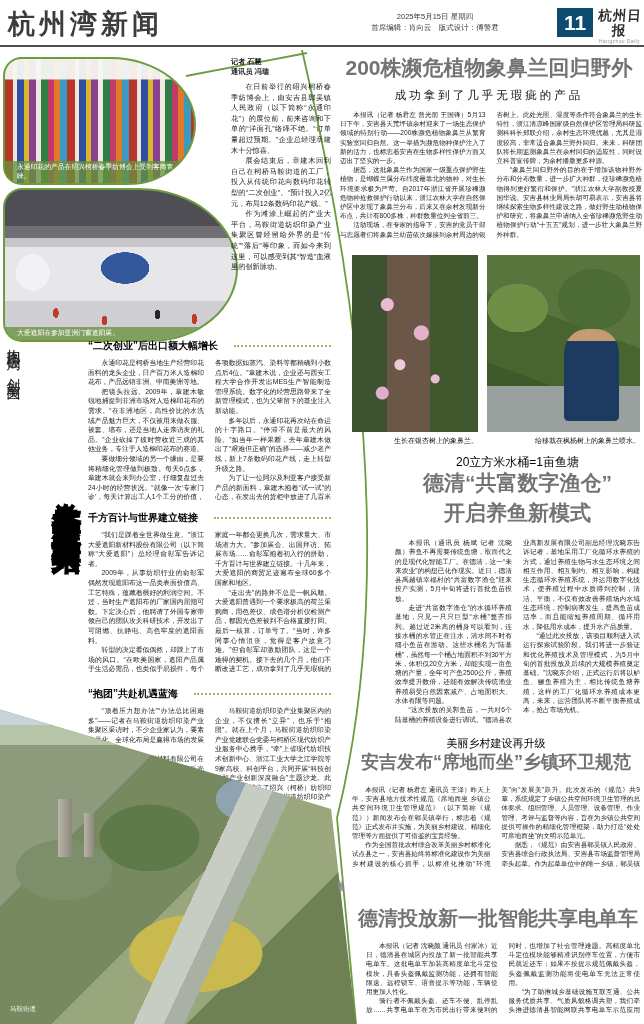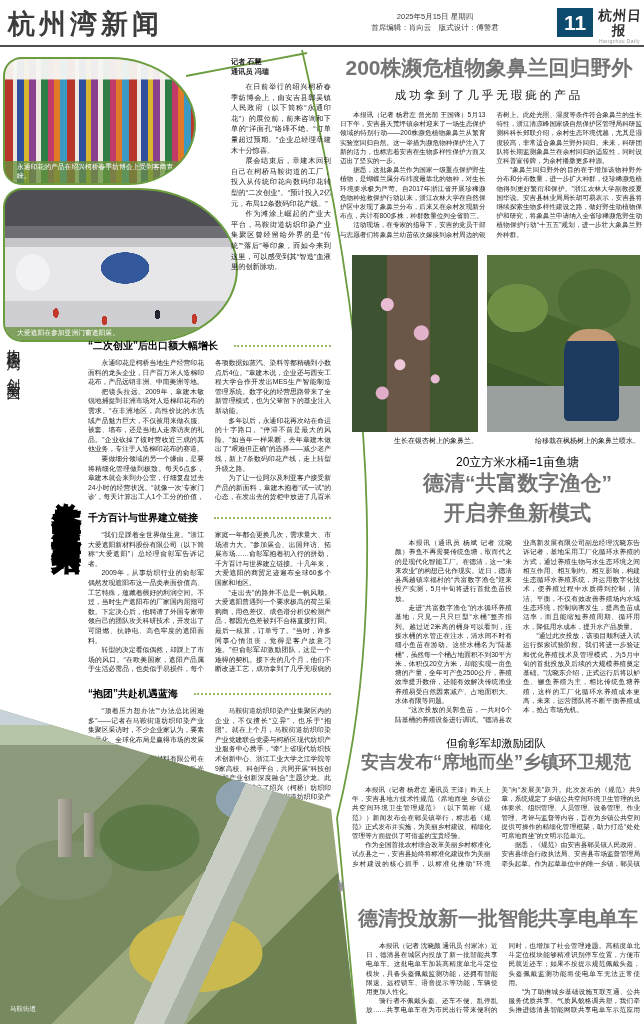--- a/index.html
+++ b/index.html
@@ -219,21 +219,21 @@
   <div class="abs a2k">20立方米水桶=1亩鱼塘</div>
   <div class="ch a2h1">德清“共富数字渔仓”</div>
   <div class="ch a2h2">开启养鱼新模式</div>
   <div class="abody a2b">
       <p>本报讯（通讯员 杨斌 记者 沈晓颜）养鱼不再需要传统鱼塘，取而代之的是现代化智能工厂。在德清，这一“未来农业”的构想已化作现实。近日，德清县禹越镇幸福村的“共富数字渔仓”迎来投产实测，5月中旬将进行首批鱼苗投放。</p>
       <p>走进“共富数字渔仓”的水循环养殖基地，只见一只只巨型“水桶”整齐排列。越过近2米高的桶身可以看到，连接水桶的水管正在注水，清水间不时有细小鱼苗在游动。这些水桶名为“陆基桶”，虽然每一个桶占地面积不到30平方米，体积仅20立方米，却能实现一亩鱼塘的产量，全年可产鱼2500公斤，养殖效率提升数倍，还能有效解决传统渔业养殖易受自然因素减产、占地面积大、水体有限等问题。</p>
       <p>“这次投放的吴郭鱼苗，一共对6个陆基桶的养殖设备进行调试。”德清县农业高新发展有限公司副总经理沈晓东告诉记者，基地采用工厂化循环水养殖的方式，通过养殖生物与水生态环境之间相互作用、相互制约、相互影响，构建生态循环水养殖系统，并运用数字化技术，使养殖过程中水质得到控制，清洁、平衡，不仅有效改善养殖场内水域生态环境，控制病害发生，提高鱼苗成活率，而且能缩短养殖周期、循环用水，降低用水成本，提升水产品质量。</p>
       <p>“通过此次投放，该项目顺利进入试运行探索试验阶段。我们将进一步验证和优化养殖技术及管理模式，为5月中旬的首批投放及后续的大规模养殖奠定基础。”沈晓东介绍，正式运行后将以鲈鱼、鳜鱼养殖为主，相比传统鱼塘养殖，这样的工厂化循环水养殖成本更高，未来，运营团队将不断平衡养殖成本，抢占市场先机。</p>
     </div>
 
-  <div class="abs a3k">但俞彰军却激励团队</div>
+  <div class="abs a3k">美丽乡村建设再升级</div>
   <div class="ch a3h">安吉发布“席地而坐”乡镇环卫规范</div>
   <div class="abody a3b">
       <p>本报讯（记者 杨君左 通讯员 王泽）昨天上午，安吉县地方技术性规范《席地而坐 乡镇公共空间环境卫生管理规范》（以下简称《规范》）新闻发布会在鄣吴镇举行，标志着《规范》正式发布并实施，为美丽乡村建设、精细化管理等方面提供了可借鉴的宝贵经验。</p>
       <p>作为全国首批农村综合改革美丽乡村标准化试点县之一，安吉县始终将标准化建设作为美丽乡村建设的核心抓手，以标准化推动“环境美”向“发展美”跃升。此次发布的《规范》共9章，系统规定了乡镇公共空间环境卫生管理的总体要求、组织管理、人员管理、设备管理、作业管理、考评与监督等内容，旨在为乡镇公共空间提供可操作的精细化管理框架，助力打造“处处可席地而坐”的文明示范单元。</p>
       <p>据悉，《规范》由安吉县鄣吴镇人民政府、安吉县综合行政执法局、安吉县市场监督管理局牵头起草。作为起草单位中的唯一乡镇，鄣吴镇一直以来在精细化管理和美丽乡村人居环境长效管理上卓有成效。2023年，鄣吴镇制定了《鄣吴镇乡村颜值标准提升之“席地可坐”示范乡镇创建实施方案》并严格落实，再一次刷新鄣吴镇的颜值。此次《规范》的起草发布，正是基于鄣吴镇的实践经验，填补了乡镇公共空间环境卫生管理的标准化空白，为安吉乃至湖州全域美丽建设提供了“鄣吴方案”。</p>
     </div>
 
   <div class="ch a4h">德清投放新一批智能共享电单车</div>
   <div class="abody a4b">
       <p>本报讯（记者 沈晓颜 通讯员 付家冰）近日，德清县在城区内投放了新一批智能共享电单车。这批电单车加装高精度单北斗定位模块，具备头盔佩戴监测功能，还拥有智能限速、远程锁车、语音提示等功能，车辆使用更加人性化。</p>

